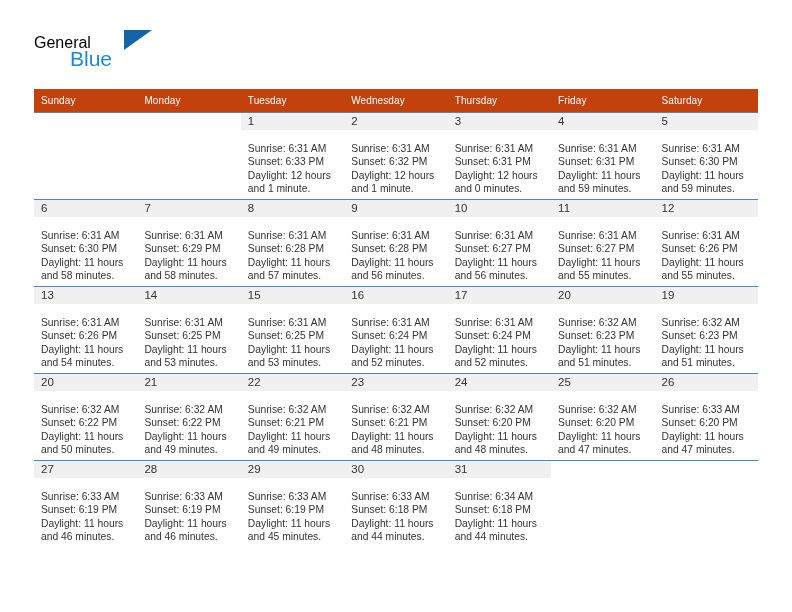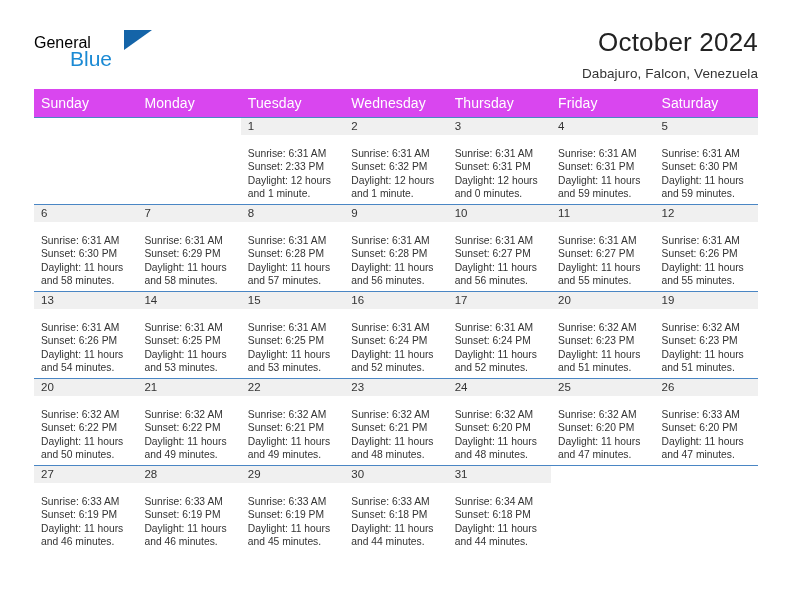--- a/index.html
+++ b/index.html
@@ -70,23 +70,23 @@
   }
 
   
   .calendar {
     margin: 11px 34px 0 34px;
     width: 724px;
     border-collapse: collapse;
     table-layout: fixed;
   }
   .calendar th {
-    background: #d946ef;
+    background: #c2410c;
     color: #ffffff;
-    font-size: 14px;
+    font-size: 10px;
     font-weight: normal;
     text-align: left;
     padding: 6px 0 6px 7px;
     height: 23px;
     letter-spacing: 0.1px;
   }
   .calendar td {
     width: 103.4px;
     height: 87px;
     vertical-align: top;
@@ -121,24 +121,20 @@
   <div class="header">
 
     <div class="brand">
       <div class="brand-row1">
         <span>General</span>
         <span class="brand-triangle"></span>
       </div>
       <span class="brand-blue">Blue</span>
     </div>
 
-    <div class="title-block">
-      <div class="cal-title">October 2024</div>
-      <div class="cal-subtitle">Dabajuro, Falcon, Venezuela</div>
-    </div>
 
   </div>
 
   <table class="calendar">
     <thead>
       <tr>
         <th>Sunday</th>
         <th>Monday</th>
         <th>Tuesday</th>
         <th>Wednesday</th>
@@ -152,21 +148,21 @@
           <td class="empty">
             <div class="daynum-bar"></div>
           </td>
           <td class="empty">
             <div class="daynum-bar"></div>
           </td>
           <td class="">
             <div class="daynum-bar">1</div>
             <div class="cell-body">
               <div>Sunrise: 6:31 AM</div>
-              <div>Sunset: 2:33 PM</div>
+              <div>Sunset: 6:33 PM</div>
               <div class="daylight-line">Daylight: 12 hours and 1 minute.</div>
             </div>
           </td>
           <td class="">
             <div class="daynum-bar">2</div>
             <div class="cell-body">
               <div>Sunrise: 6:31 AM</div>
               <div>Sunset: 6:32 PM</div>
               <div class="daylight-line">Daylight: 12 hours and 1 minute.</div>
             </div>

